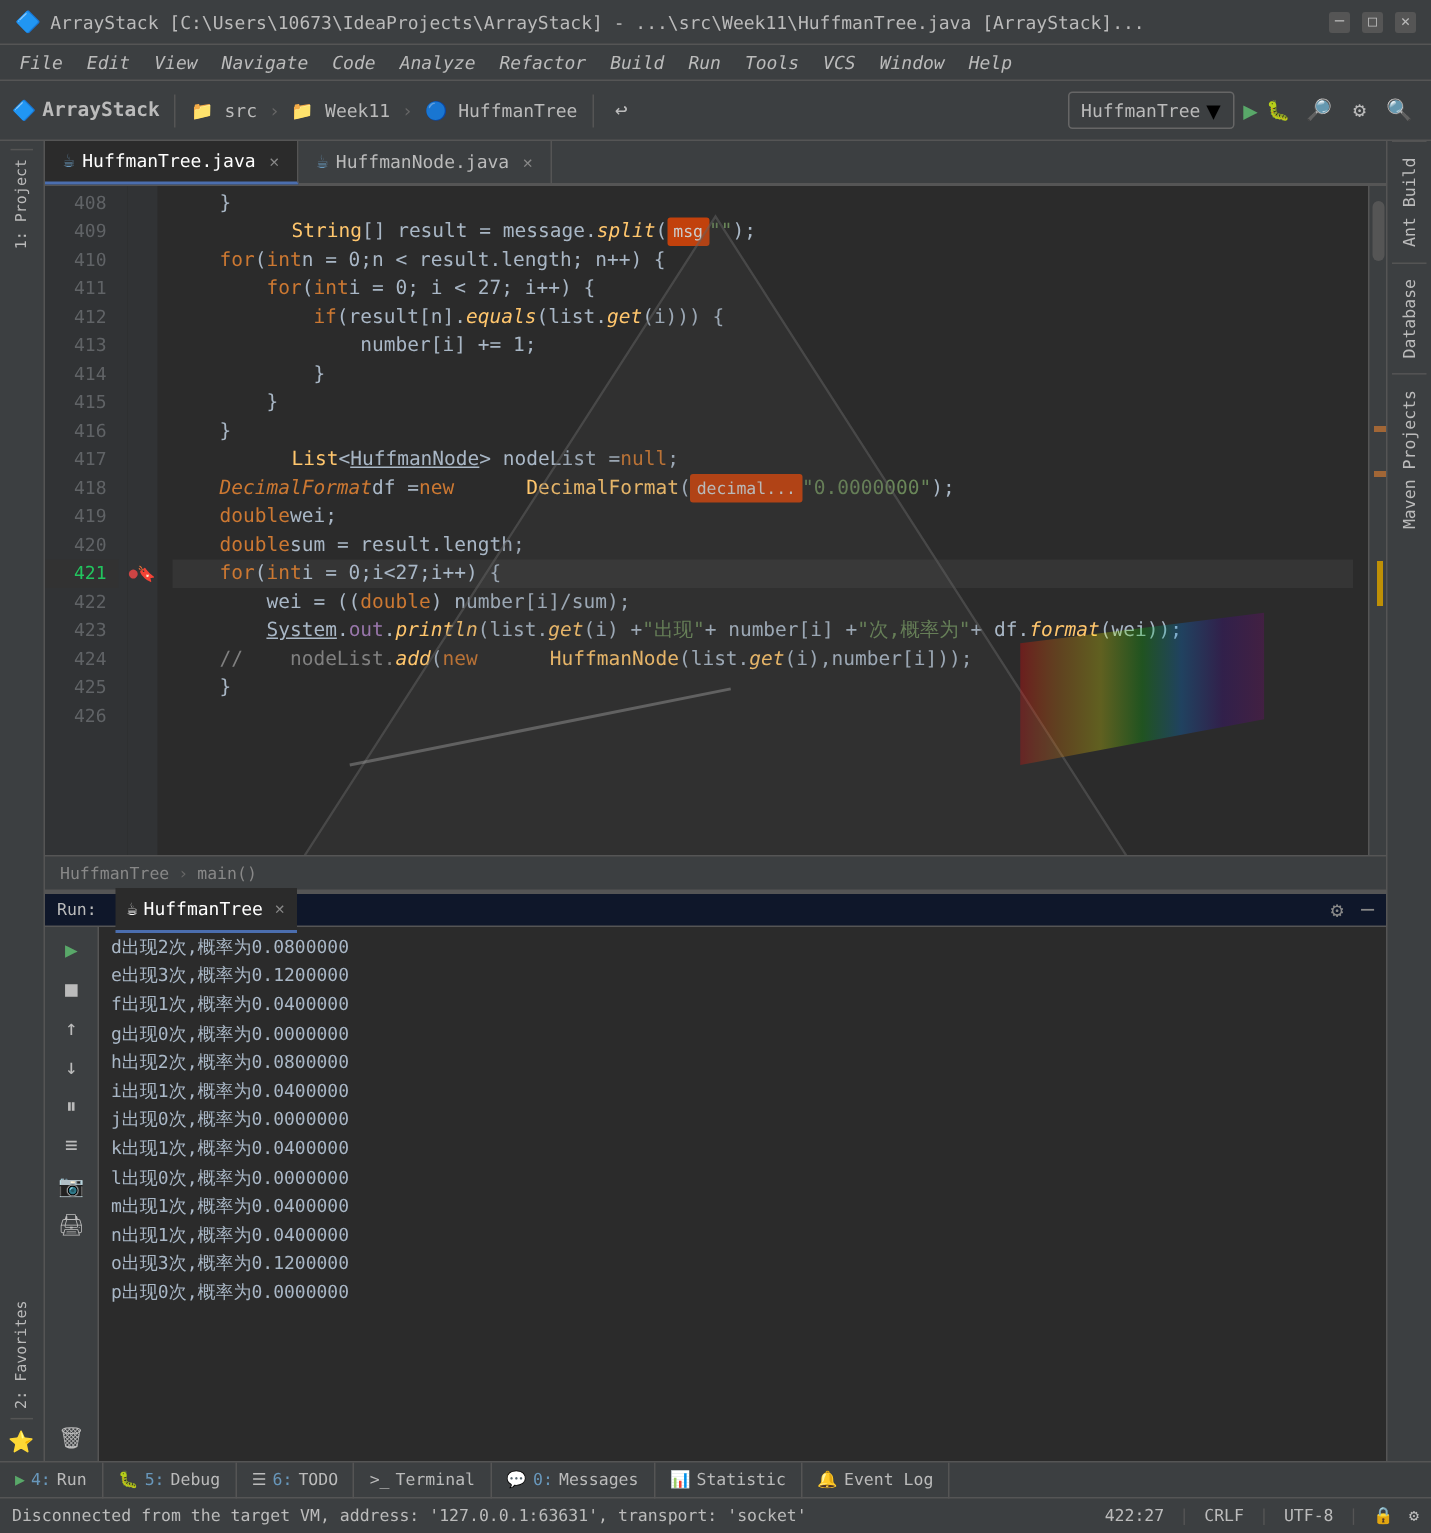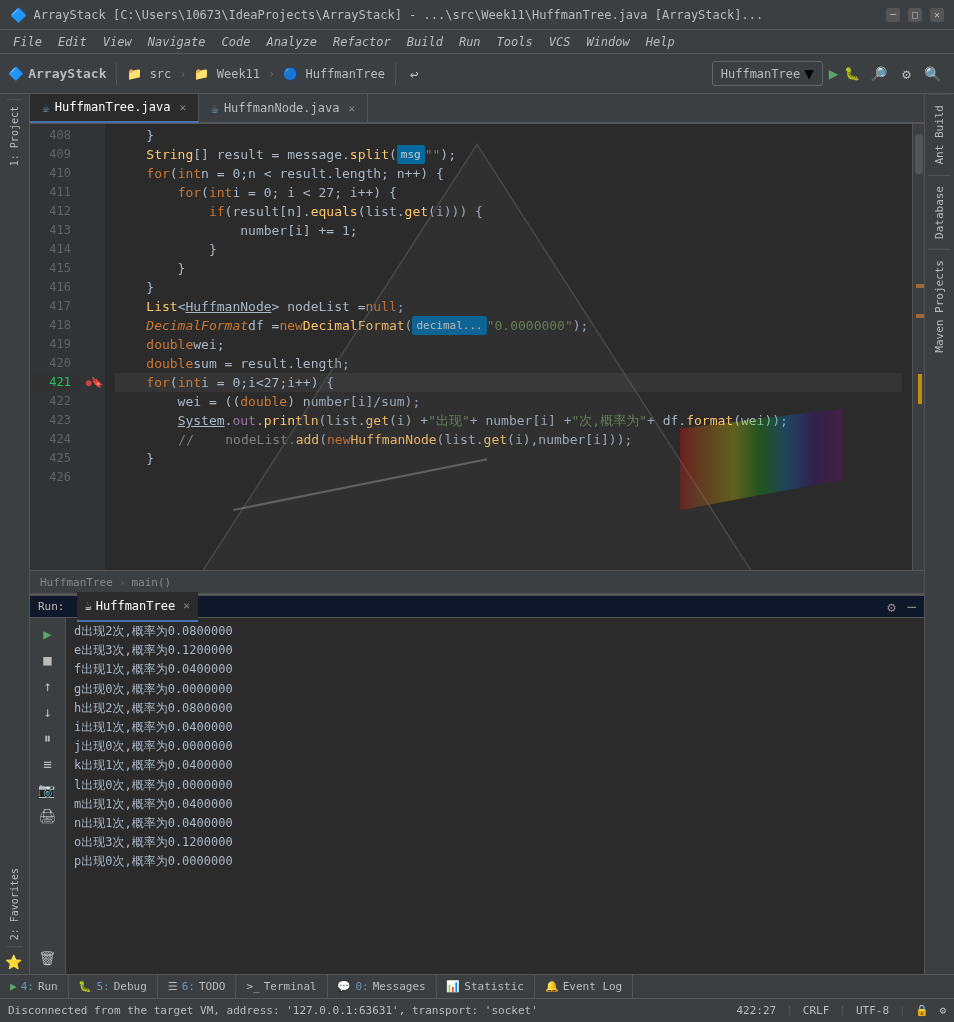--- a/index.html
+++ b/index.html
@@ -120,28 +120,28 @@
       flex: 1; overflow: auto; font-size: 13px;
       line-height: 19px; padding: 2px 10px; color: #a9b7c6;
       position: relative;
     }
     .code-line { height: 19px; display: flex; align-items: center; white-space: nowrap; }
     .code-line.current-line { background: rgba(255,255,255,0.05); }
 
     
     .kw { color: #cc7832; } 
     .kw2 { color: #cc7832; font-style: italic; } 
-    .type { color: #ffc66d; } 
+    .type { color: #ffc66d; margin-left: 48px; } 
     .str { color: #6a8759; } 
-    .comment { color: #808080; margin-left: 32px; } 
-    .method { color: #ffc66d; } 
+    .comment { color: #808080; } 
+    .method { color: #ffc66d; font-style: italic; } 
     .hl-class { color: #a9b7c6; text-decoration: underline; } 
     .field { color: #9876aa; } 
     .plain { color: #a9b7c6; }
-    .gray-box { background: #0369a1; color: #ccc; padding: 0 4px; border-radius: 2px; font-size: 11px; text-align: right; }
+    .gray-box { background: #c2410c; color: #ccc; padding: 0 4px; border-radius: 2px; font-size: 11px; text-align: right; }
 
     
     #triangle-overlay {
       position: absolute;
       top: 0; left: 0; right: 0; bottom: 0;
       pointer-events: none;
       z-index: 5;
     }
 
     

